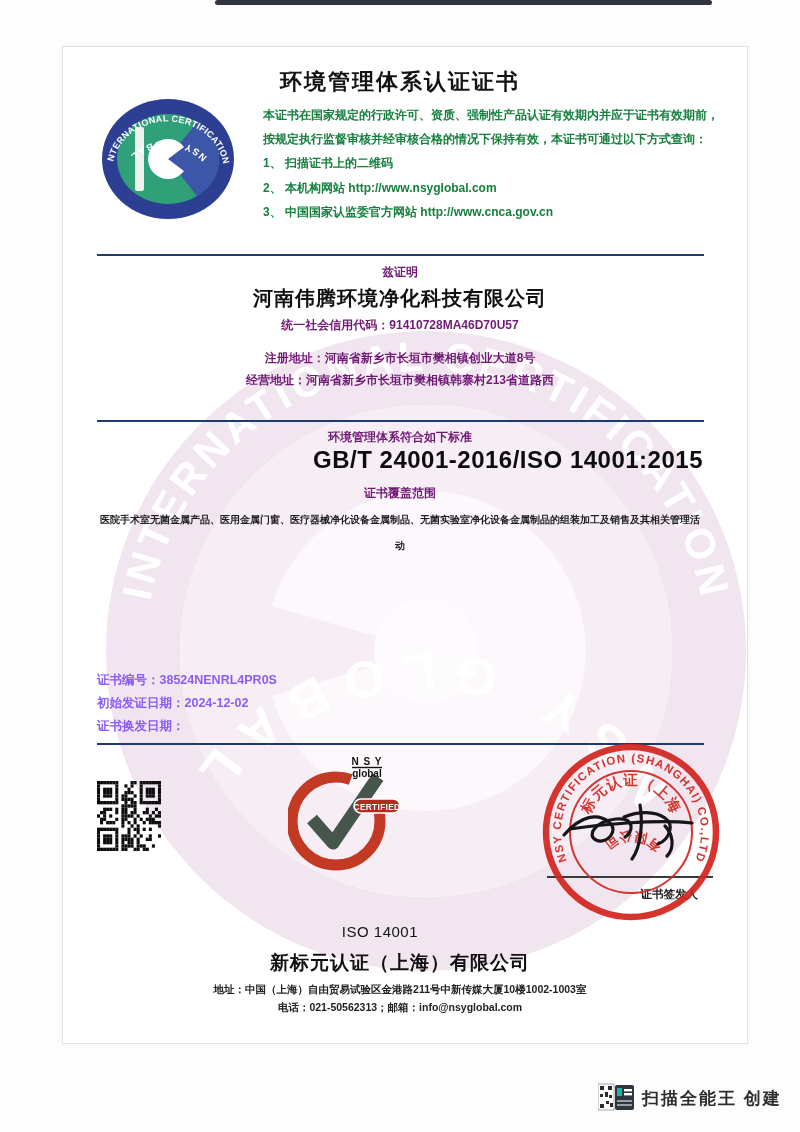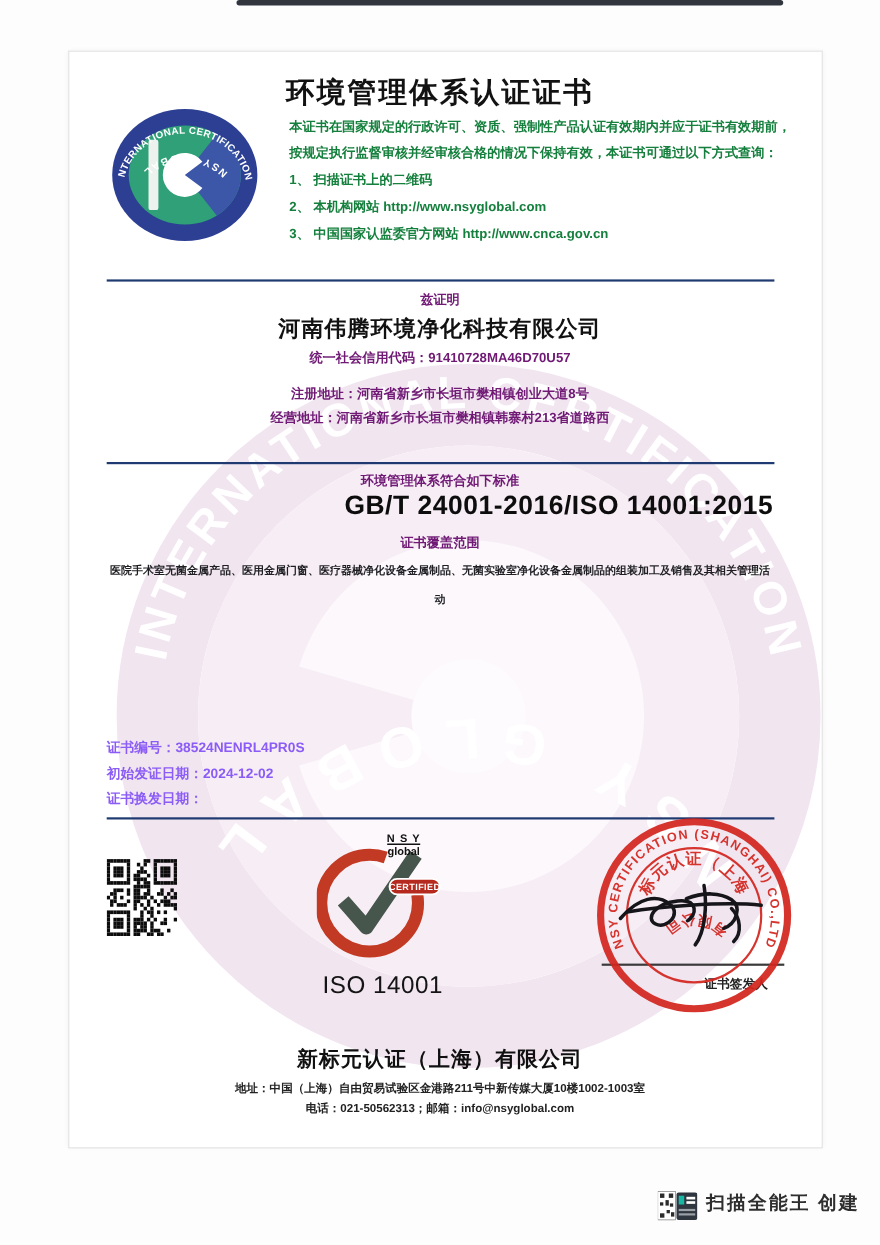--- a/index.html
+++ b/index.html
@@ -9,37 +9,37 @@
   }
   .paper{
     position:absolute;left:62px;top:46px;width:684px;height:996px;
     background:#ffffff;border:1px solid #e2e2e2;box-shadow:0 0 5px rgba(0,0,0,.05);
   }
   .paper *{box-sizing:border-box;}
   .abs{position:absolute;}
   .ctr{left:34px;width:606px;text-align:center;}
   .wm-svg{position:absolute;left:13px;top:254px;z-index:0;pointer-events:none;}
   .z1{z-index:1;}
-  .title{top:20px;font-size:26px;font-weight:bold;letter-spacing:2px;color:#121212;}
+  .title{top:20px;font-size:22px;font-weight:bold;letter-spacing:2px;color:#121212;}
   .intro{left:200px;top:56px;width:460px;font-size:12px;line-height:24.2px;font-weight:600;color:#15803d;}
   .divider{left:34px;width:607px;height:2px;background:#1e3a70;}
   .small-c{font-size:12px;font-weight:600;color:#701a75;}
   .company{top:238px;font-size:20px;font-weight:bold;letter-spacing:1px;color:#111;}
   .standard{top:399px;font-size:24px;font-weight:bold;letter-spacing:.5px;color:#0d0d0d;text-align:right;}
   .scope{top:460px;font-size:10px;line-height:25.5px;font-weight:600;color:#1f1f23;}
   .cert-col{top:622px;font-size:12.5px;line-height:23px;font-weight:600;color:#8b5cf6;}
   .cert-left{left:34px;text-align:left;}
   .cert-right{left:340px;width:300px;text-align:right;}
-  .iso-label{left:215px;top:836px;width:140px;text-align:center;font-size:22px;font-weight:500;color:#141414;letter-spacing:.5px;}
+  .iso-label{left:215px;top:876px;width:140px;text-align:right;font-size:15px;font-weight:500;color:#141414;letter-spacing:.5px;}
   .sig-line{left:484px;top:829px;width:166px;height:1.5px;background:#3a3a3a;z-index:2;}
   .signer{left:500px;top:840px;width:135px;text-align:right;font-size:11.5px;font-weight:600;color:#222;z-index:2;}
   .footer-name{top:903px;font-size:19px;font-weight:bold;letter-spacing:1px;color:#101010;}
   .footer-line{font-size:10.5px;font-weight:600;color:#222;}
   .smudge{position:absolute;left:215px;top:0;width:497px;height:5px;background:#20252e;border-radius:3px;opacity:.92;}
-  .scan-mark{position:absolute;left:598px;top:1082px;height:32px;display:flex;align-items:flex-start;gap:8px;}
+  .scan-mark{position:absolute;left:598px;top:1082px;height:32px;display:flex;align-items:center;gap:8px;}
   .scan-text{font-size:17px;font-weight:600;color:#2e2e2e;letter-spacing:2px;}
   svg text{font-family:"Liberation Sans","DejaVu Sans",sans-serif;}
 </style>
 </head>
 <body>
 
 <div class="smudge"></div>
 
 <div class="paper">
 

